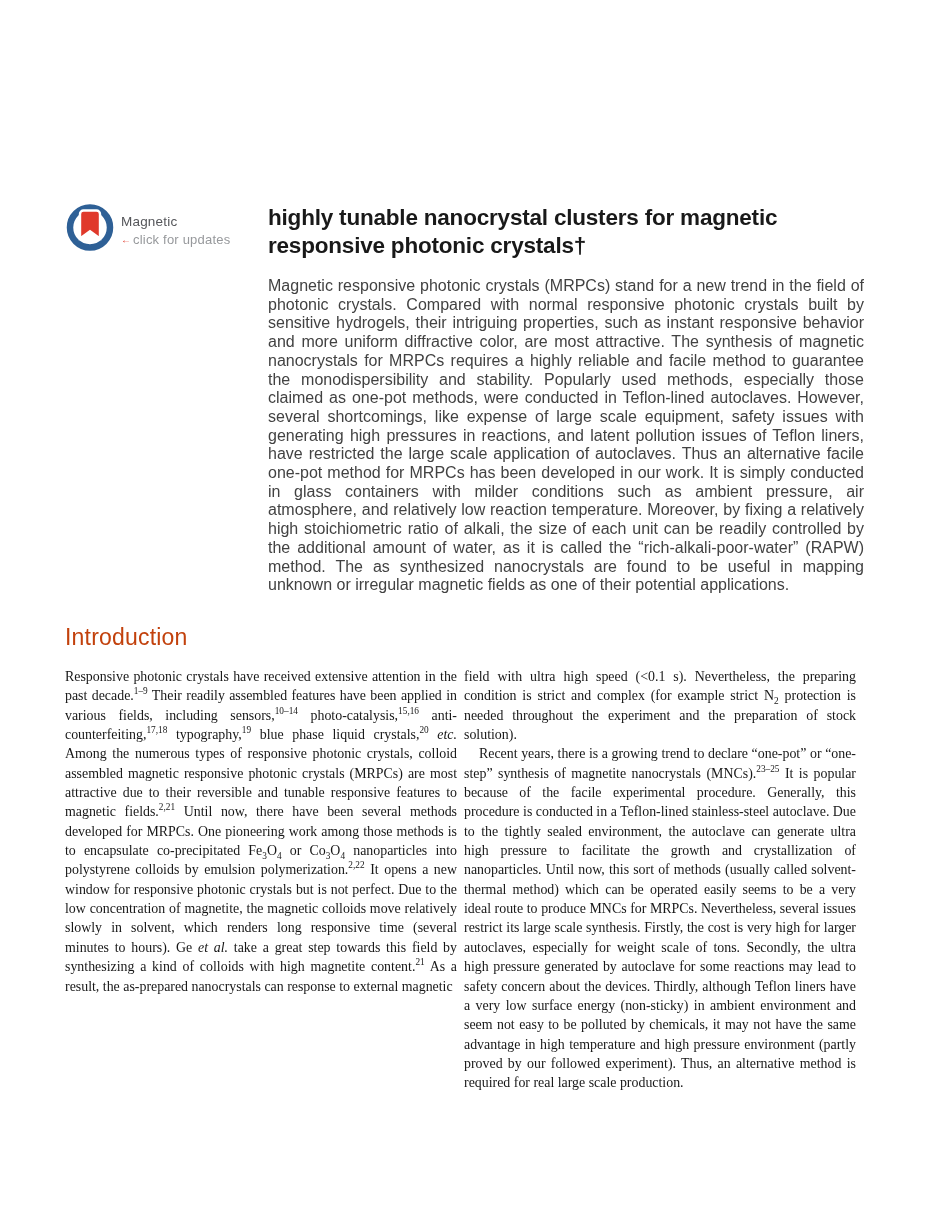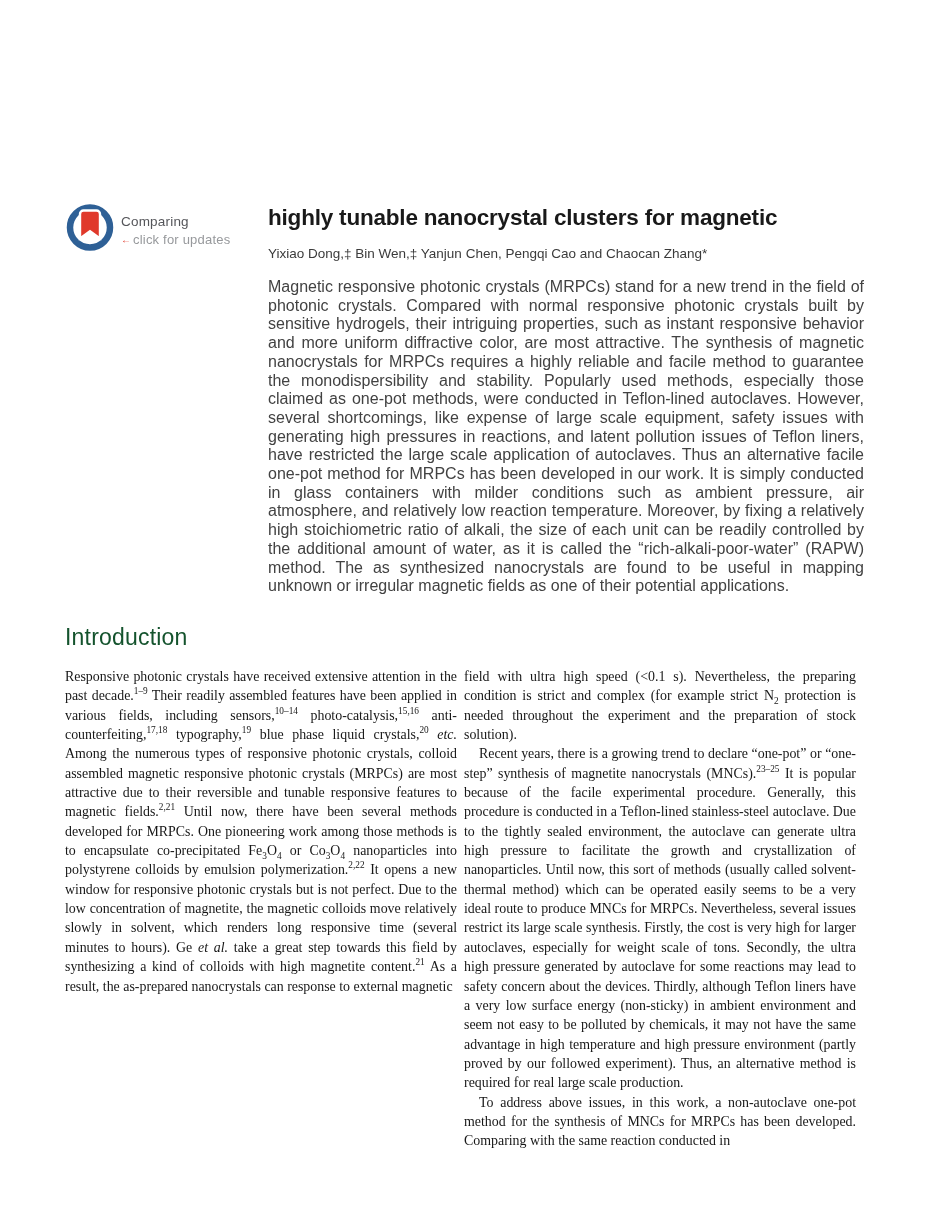--- a/index.html
+++ b/index.html
@@ -18,21 +18,21 @@
   .cm-tag { font-size:13px; color:#97999c; letter-spacing:0.2px; }
 
   
   .title-block { position:absolute; left:268px; top:204px; width:596px; }
   .title { font-weight:bold; font-size:22.5px; line-height:28px; color:#191919; letter-spacing:-0.2px; }
   .title-line { display:block; }
   .authors { margin-top:14px; font-size:13.5px; color:#3b3b3b; }
   .abstract { margin-top:17px; font-size:16px; line-height:18.7px; color:#424242; text-align:justify; }
 
   
-  .intro-heading { position:absolute; left:65px; top:624px; font-size:23px; color:#14532d; letter-spacing:0.2px; }
+  .intro-heading { position:absolute; left:65px; top:624px; font-size:23px; color:#c2410c; letter-spacing:0.2px; }
   .columns {
     position:absolute; left:65px; top:667px; width:797px;
     display:flex; gap:7px;
     font-family:"Liberation Serif", serif; font-size:13.9px; line-height:19.35px;
     color:#171717; text-align:justify;
   }
   .col { width:392px; }
   .col p { margin:0; }
   .col p.indent { text-indent:15px; }
   sup { font-size:9.3px; line-height:0; vertical-align:super; }
@@ -42,42 +42,41 @@
 <body>
 
 <div class="page">
 
   <div class="crossmark">
     <svg class="cm-icon" viewBox="0 0 48 49" xmlns="http://www.w3.org/2000/svg">
       <circle cx="24" cy="24.5" r="20" fill="none" stroke="#2e6096" stroke-width="6.5"></circle>
       <path d="M17.5 7.5 h13 a3.5 3.5 0 0 1 3.5 3.5 v24.5 l-10 -7.2 -10 7.2 v-24.5 a3.5 3.5 0 0 1 3.5 -3.5 z" fill="#e0392b" stroke="#ffffff" stroke-width="2.4"></path>
     </svg>
     <div class="cm-textcol">
-      <div class="cm-name">Comparing</div>
+      <div class="cm-name">Magnetic</div>
       <div class="cm-tagrow">
         <span class="cm-arrow">←</span>
         <span class="cm-tag">click for updates</span>
       </div>
     </div>
   </div>
 
   <div class="title-block">
     <h1 class="title" style="margin:0">
       <span class="title-line">highly tunable nanocrystal clusters for magnetic</span>
+      <span class="title-line">responsive photonic crystals†</span>
     </h1>
-    <div class="authors">Yixiao Dong,‡ Bin Wen,‡ Yanjun Chen, Pengqi Cao and Chaocan Zhang*</div>
     <div class="abstract">Magnetic responsive photonic crystals (MRPCs) stand for a new trend in the field of photonic crystals. Compared with normal responsive photonic crystals built by sensitive hydrogels, their intriguing properties, such as instant responsive behavior and more uniform diffractive color, are most attractive. The synthesis of magnetic nanocrystals for MRPCs requires a highly reliable and facile method to guarantee the monodispersibility and stability. Popularly used methods, especially those claimed as one-pot methods, were conducted in Teflon-lined autoclaves. However, several shortcomings, like expense of large scale equipment, safety issues with generating high pressures in reactions, and latent pollution issues of Teflon liners, have restricted the large scale application of autoclaves. Thus an alternative facile one-pot method for MRPCs has been developed in our work. It is simply conducted in glass containers with milder conditions such as ambient pressure, air atmosphere, and relatively low reaction temperature. Moreover, by fixing a relatively high stoichiometric ratio of alkali, the size of each unit can be readily controlled by the additional amount of water, as it is called the “rich-alkali-poor-water” (RAPW) method. The as synthesized nanocrystals are found to be useful in mapping unknown or irregular magnetic fields as one of their potential applications.</div>
   </div>
 
   <div class="intro-heading">Introduction</div>
 
   <div class="columns">
     <div class="col">
       <p><span>Responsive photonic crystals have received extensive attention in the past decade.</span><sup>1–9</sup><span> Their readily assembled features have been applied in various fields, including sensors,</span><sup>10–14</sup><span> photo-catalysis,</span><sup>15,16</sup><span> anti-counterfeiting,</span><sup>17,18</sup><span> typography,</span><sup>19</sup><span> blue phase liquid crystals,</span><sup>20</sup><span> </span><i>etc.</i><span> Among the numerous types of responsive photonic crystals, colloid assembled magnetic responsive photonic crystals (MRPCs) are most attractive due to their reversible and tunable responsive features to magnetic fields.</span><sup>2,21</sup><span> Until now, there have been several methods developed for MRPCs. One pioneering work among those methods is to encapsulate co-precipitated Fe</span><sub>3</sub><span>O</span><sub>4</sub><span> or Co</span><sub>3</sub><span>O</span><sub>4</sub><span> nanoparticles into polystyrene colloids by emulsion polymerization.</span><sup>2,22</sup><span> It opens a new window for responsive photonic crystals but is not perfect. Due to the low concentration of magnetite, the magnetic colloids move relatively slowly in solvent, which renders long responsive time (several minutes to hours). Ge </span><i>et al.</i><span> take a great step towards this field by synthesizing a kind of colloids with high magnetite content.</span><sup>21</sup><span> As a result, the as-prepared nanocrystals can response to external magnetic</span></p>
     </div>
     <div class="col">
       <p><span>field with ultra high speed (&lt;0.1 s). Nevertheless, the preparing condition is strict and complex (for example strict N</span><sub>2</sub><span> protection is needed throughout the experiment and the preparation of stock solution).</span></p>
       <p class="indent"><span>Recent years, there is a growing trend to declare “one-pot” or “one-step” synthesis of magnetite nanocrystals (MNCs).</span><sup>23–25</sup><span> It is popular because of the facile experimental procedure. Generally, this procedure is conducted in a Teflon-lined stainless-steel autoclave. Due to the tightly sealed environment, the autoclave can generate ultra high pressure to facilitate the growth and crystallization of nanoparticles. Until now, this sort of methods (usually called solvent-thermal method) which can be operated easily seems to be a very ideal route to produce MNCs for MRPCs. Nevertheless, several issues restrict its large scale synthesis. Firstly, the cost is very high for larger autoclaves, especially for weight scale of tons. Secondly, the ultra high pressure generated by autoclave for some reactions may lead to safety concern about the devices. Thirdly, although Teflon liners have a very low surface energy (non-sticky) in ambient environment and seem not easy to be polluted by chemicals, it may not have the same advantage in high temperature and high pressure environment (partly proved by our followed experiment). Thus, an alternative method is required for real large scale production.</span></p>
-      <p class="indent"><span>To address above issues, in this work, a non-autoclave one-pot method for the synthesis of MNCs for MRPCs has been developed. Comparing with the same reaction conducted in</span></p>
     </div>
   </div>
 
 </div>
 
 </body></html>

